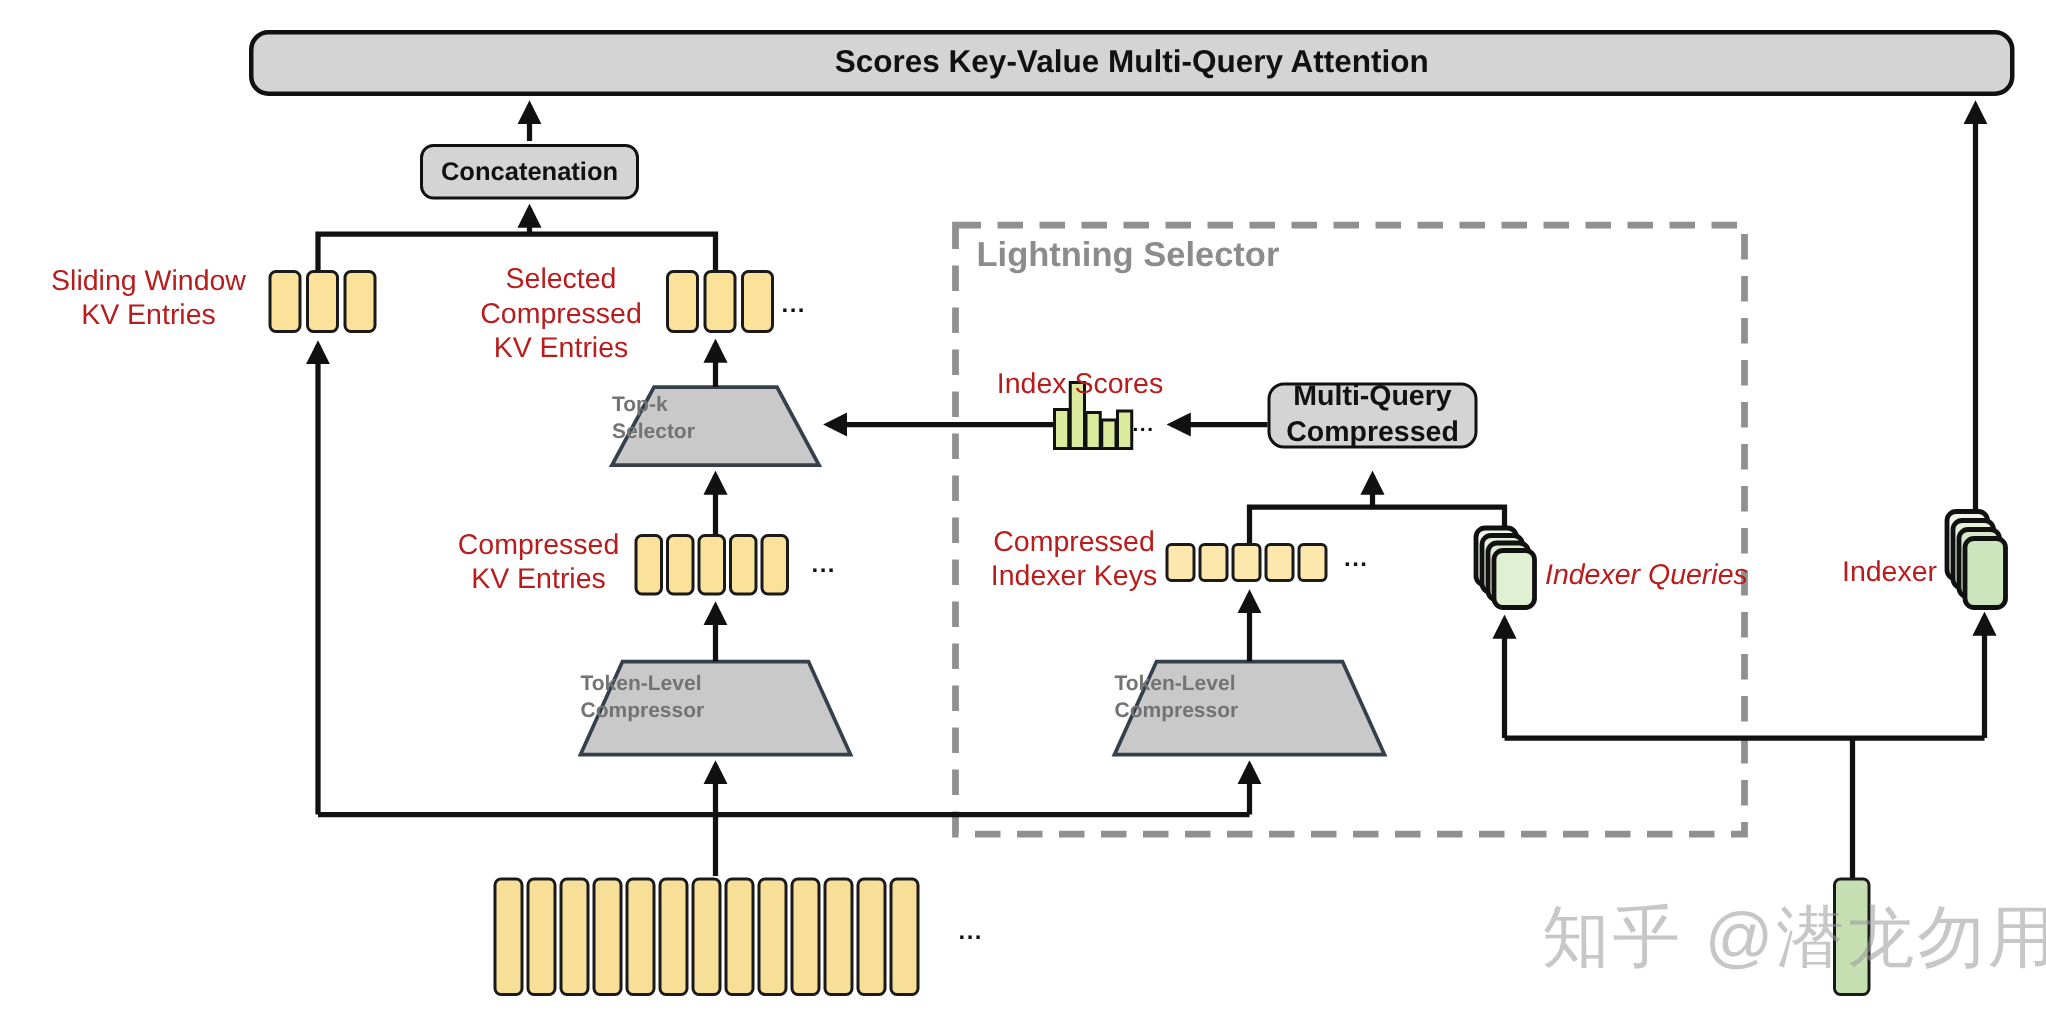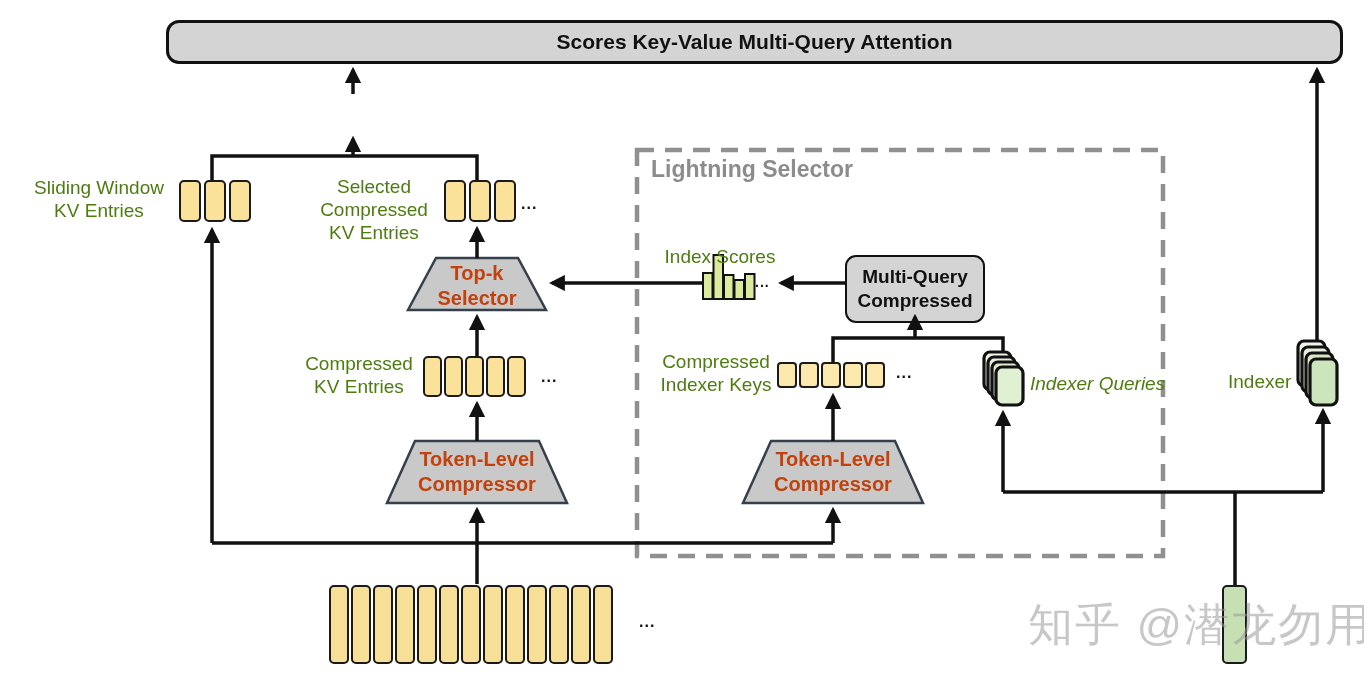--- a/index.html
+++ b/index.html
@@ -5,23 +5,23 @@
   html,body{margin:0;padding:0;background:#fff;}
   #canvas{
     position:relative;width:1364px;height:684px;overflow:hidden;background:#ffffff;
     font-family:"Liberation Sans",sans-serif;color:#111;
   }
   .gbox{
     position:absolute;background:#d4d4d4;border:2.5px solid #111;border-radius:9px;
     display:flex;flex-direction:column;align-items:center;justify-content:center;
     font-weight:bold;text-align:center;line-height:1.25;z-index:2;box-sizing:border-box;
   }
-  .lbl{position:absolute;font-size:19px;line-height:1.2;text-align:center;color:#4d7c0f;z-index:5;}
+  .lbl{position:absolute;font-size:19px;line-height:1.2;text-align:center;color:#b91c1c;z-index:5;}
   .lbl.left{text-align:left;}
-  .boldlbl{position:absolute;font-weight:bold;font-size:20px;line-height:1.25;text-align:center;color:#c2410c;z-index:5;}
+  .boldlbl{position:absolute;font-weight:bold;font-size:14px;line-height:1.25;text-align:left;color:#737373;z-index:5;}
   .tokens{position:absolute;display:flex;z-index:4;}
   .token{border:2.5px solid #1a1a1a;border-radius:5px;box-sizing:content-box;}
   .dots{position:absolute;font-size:16px;font-weight:bold;color:#111;z-index:5;letter-spacing:1px;}
   #wires{position:absolute;left:0;top:0;z-index:3;pointer-events:none;}
   #dashedlayer{position:absolute;left:0;top:0;z-index:1;pointer-events:none;}
   .li-title{position:absolute;font-weight:bold;font-size:23px;color:#8c8c8c;z-index:5;}
   .watermark{
     position:absolute;font-size:45px;color:#9a9a9a;opacity:0.55;z-index:8;
     white-space:nowrap;letter-spacing:2px;font-weight:normal;
   }
@@ -33,22 +33,25 @@
 
   <svg id="dashedlayer" width="1364" height="684">
     <rect x="637" y="150" width="526" height="406" fill="none" stroke="#909090" stroke-width="4.5" stroke-dasharray="17 11"></rect>
   </svg>
   <div class="li-title" style="left:651px;top:156px;">Lightning Selector</div>
 
   <div class="gbox" style="left:166px;top:20px;width:1177px;height:44px;border-radius:13px;border-width:3px;font-size:21px;">
     <span>Scores Key-Value Multi-Query Attention</span>
   </div>
 
-
-  <div class="gbox" style="left:845px;top:255px;width:140px;height:68px;font-size:19px;border-radius:11px;">
+  <div class="gbox" style="left:280px;top:96px;width:146px;height:37px;font-size:17px;">
+    <span>Concatenation</span>
+  </div>
+
+  <div class="gbox" style="left:845px;top:255px;width:140px;height:44px;font-size:19px;border-radius:11px;">
     <span>Multi-Query</span>
     <span>Compressed</span>
   </div>
 
   <svg id="wires" width="1364" height="684">
     <defs>
       <marker id="ah" viewBox="0 0 10 10" refX="8" refY="5" markerWidth="4.6" markerHeight="4.6" orient="auto-start-reverse">
         <path d="M0,0 L10,5 L0,10 z" fill="#111"></path>
       </marker>
     </defs>

